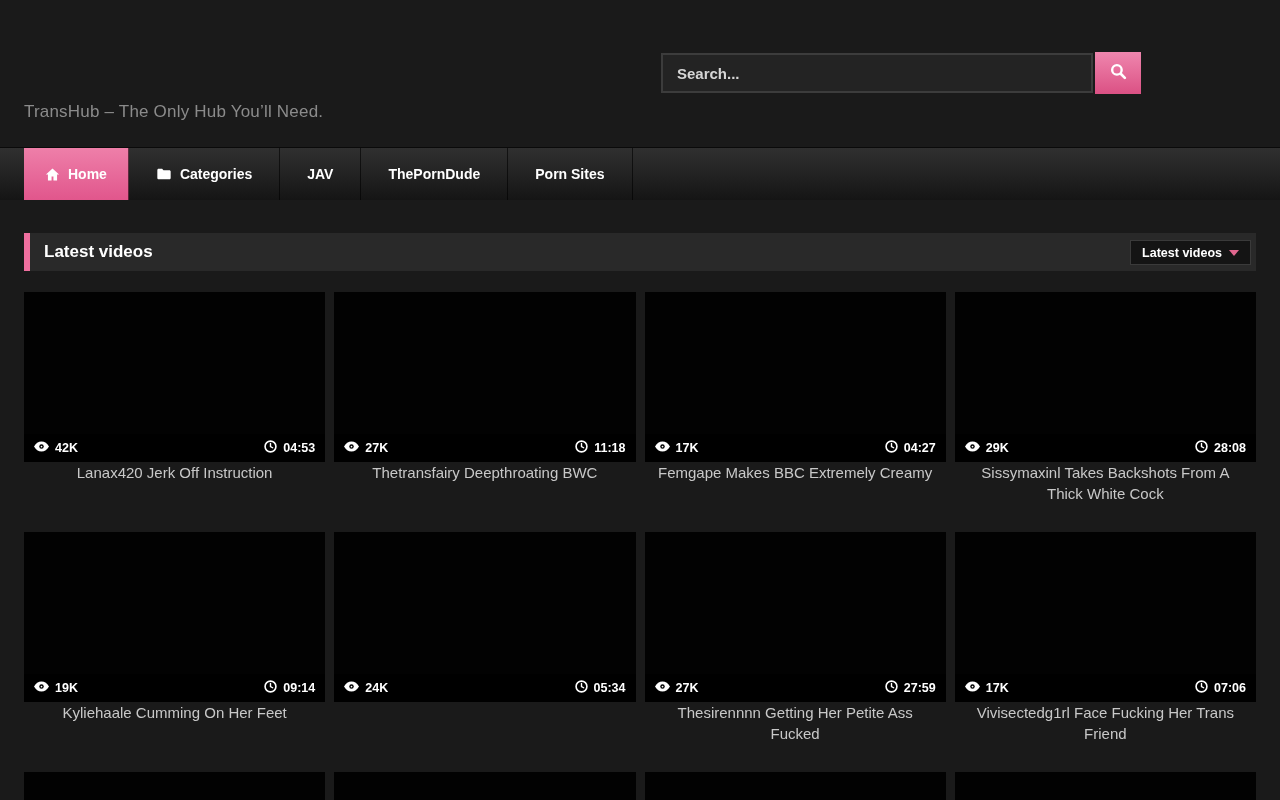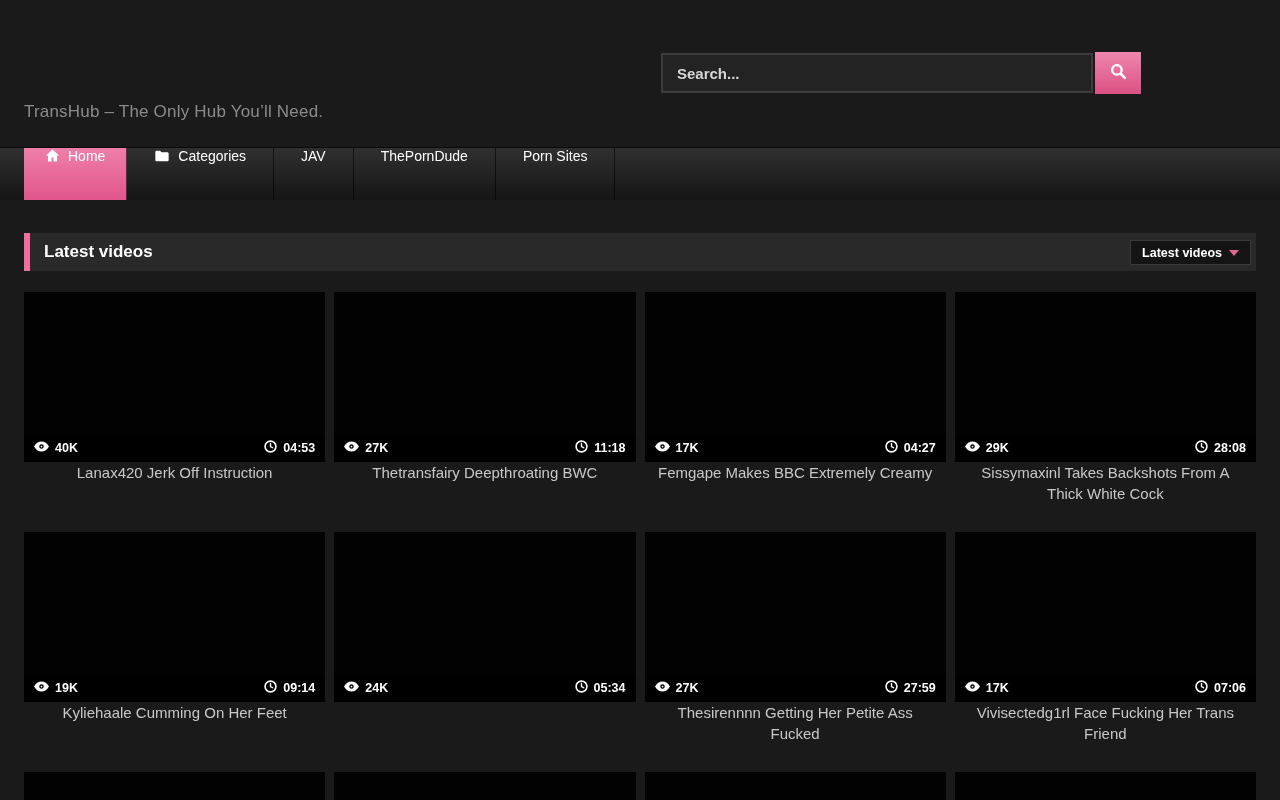--- a/index.html
+++ b/index.html
@@ -33,23 +33,23 @@
   }
 
   
   .main-nav {
     height:53px; display:flex; align-items:stretch;
     padding-left:24px;
     background:linear-gradient(#303030,#151515);
     border-top:1px solid #0a0a0a;
   }
   .nav-item {
-    display:flex; align-items:flex-start; gap:8px;
+    display:flex; align-items:center; gap:8px;
     padding:0 27px;
-    color:#fff; font-weight:normal; font-size:14px;
+    color:#fff; font-weight:bold; font-size:14px;
     border-right:1px solid rgba(0,0,0,0.6);
     cursor:pointer; text-decoration:none; white-space:nowrap;
   }
   .nav-item.active {
     background:linear-gradient(#ee7fa9,#e1568c);
     padding:0 21px;
   }
   .nav-item .nav-icon { display:flex; align-items:center; }
 
   
@@ -152,21 +152,21 @@
     <div class="video-thumb">
       <div class="thumb-stats">
         <span class="stat">
           <span>
             <svg viewBox="0 0 24 16" width="15" height="11">
               <path d="M12 0C7 0 2.7 3.1 0 8c2.7 4.9 7 8 12 8s9.3-3.1 12-8C21.3 3.1 17 0 12 0z" fill="#fff"></path>
               <circle cx="12" cy="8" r="3.6" fill="#000"></circle>
               <circle cx="12" cy="8" r="1.4" fill="#fff"></circle>
             </svg>
           </span>
-          <span>40K</span>
+          <span>42K</span>
         </span>
         <span class="stat">
           <span>
             <svg viewBox="0 0 24 24" width="13" height="13">
               <circle cx="12" cy="12" r="10" fill="none" stroke="#fff" stroke-width="3"></circle>
               <path d="M12 6.5V12l4 2.3" fill="none" stroke="#fff" stroke-width="2.6" stroke-linecap="round"></path>
             </svg>
           </span>
           <span>04:53</span>
         </span>

